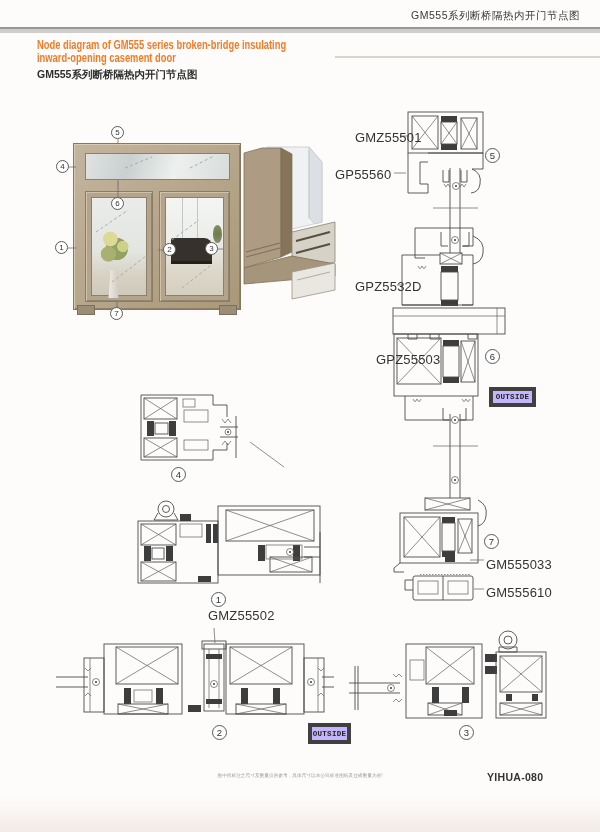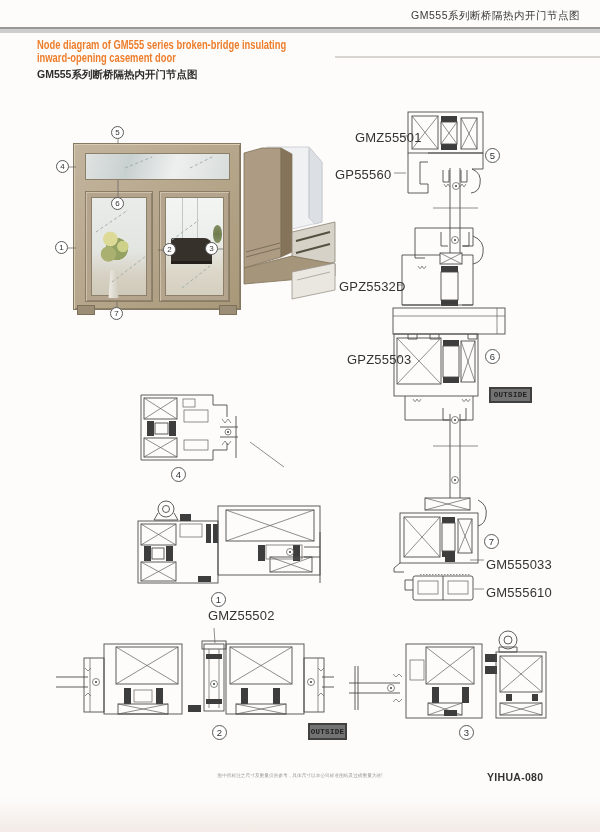--- a/index.html
+++ b/index.html
@@ -38,21 +38,21 @@
   .dp-plant{position:absolute;right:2%;top:28%;width:15%;height:18%;border-radius:50%;
             background:radial-gradient(circle,#6d7a4a,#88936a);}
   .dp-foot{position:absolute;bottom:-6px;width:16px;height:8px;background:#9c8d76;border:1px solid #7d7059;}
   
   .mark{position:absolute;border:1px solid #5a5a5a;border-radius:50%;background:#fff;color:#333;
         display:flex;align-items:center;justify-content:center;box-sizing:border-box;z-index:5;}
   .mark.small{width:13px;height:13px;font-size:8px;}
   .mark.big{width:15px;height:15px;font-size:9.5px;}
   
   .plabel{position:absolute;font-size:13px;color:#333;letter-spacing:.2px;white-space:nowrap;z-index:5;}
-  .outside{position:absolute;border:2px solid #404040;color:#222;background:#737373;
+  .outside{position:absolute;border:4px solid #404040;color:#222;background:#c4b5fd;
            font:bold 7.5px "Liberation Mono",monospace;letter-spacing:.3px;
            display:flex;align-items:center;justify-content:center;z-index:5;text-align:right;}
   
   .overlay{position:absolute;left:0;top:0;z-index:3;pointer-events:none;}
   .o{fill:none;stroke:#4c4c4c;stroke-width:.9;}
   .t{fill:none;stroke:#5f5f5f;stroke-width:.7;}
   .d{fill:#3d3d3d;stroke:none;}
   .scr{fill:#fff;stroke:#555;stroke-width:.7;}
   .refl{stroke:#9aa8a8;stroke-width:.9;stroke-dasharray:3 2.5;fill:none;}
   
@@ -362,22 +362,22 @@
       <line class="t" x1="397" y1="285" x2="403" y2="285"></line>
       <line class="t" x1="397" y1="357" x2="401" y2="357"></line>
       <line class="t" x1="484" y1="560" x2="470" y2="560"></line>
       <line class="t" x1="484" y1="589" x2="474" y2="589"></line>
       <line class="t" x1="214" y1="628" x2="215" y2="643"></line>
     </g>
   </svg>
 
   <div class="plabel" style="left:355px;top:130px">GMZ55501</div>
   <div class="plabel" style="left:335px;top:167px">GP55560</div>
-  <div class="plabel" style="left:339px;top:279px">GPZ5532D</div>
-  <div class="plabel" style="left:347px;top:352px">GPZ55503</div>
+  <div class="plabel" style="left:355px;top:279px">GPZ5532D</div>
+  <div class="plabel" style="left:376px;top:352px">GPZ55503</div>
   <div class="plabel" style="left:486px;top:557px">GM555033</div>
   <div class="plabel" style="left:486px;top:585px">GM555610</div>
   <div class="plabel" style="left:208px;top:608px">GMZ55502</div>
 
   <div class="outside" style="left:489px;top:387px;width:39px;height:12px">OUTSIDE</div>
   <div class="outside" style="left:308px;top:723px;width:35px;height:13px">OUTSIDE</div>
 
   <div class="mark small" style="left:111px;top:126px">5</div>
   <div class="mark small" style="left:56px;top:160px">4</div>
   <div class="mark small" style="left:111px;top:197px">6</div>

